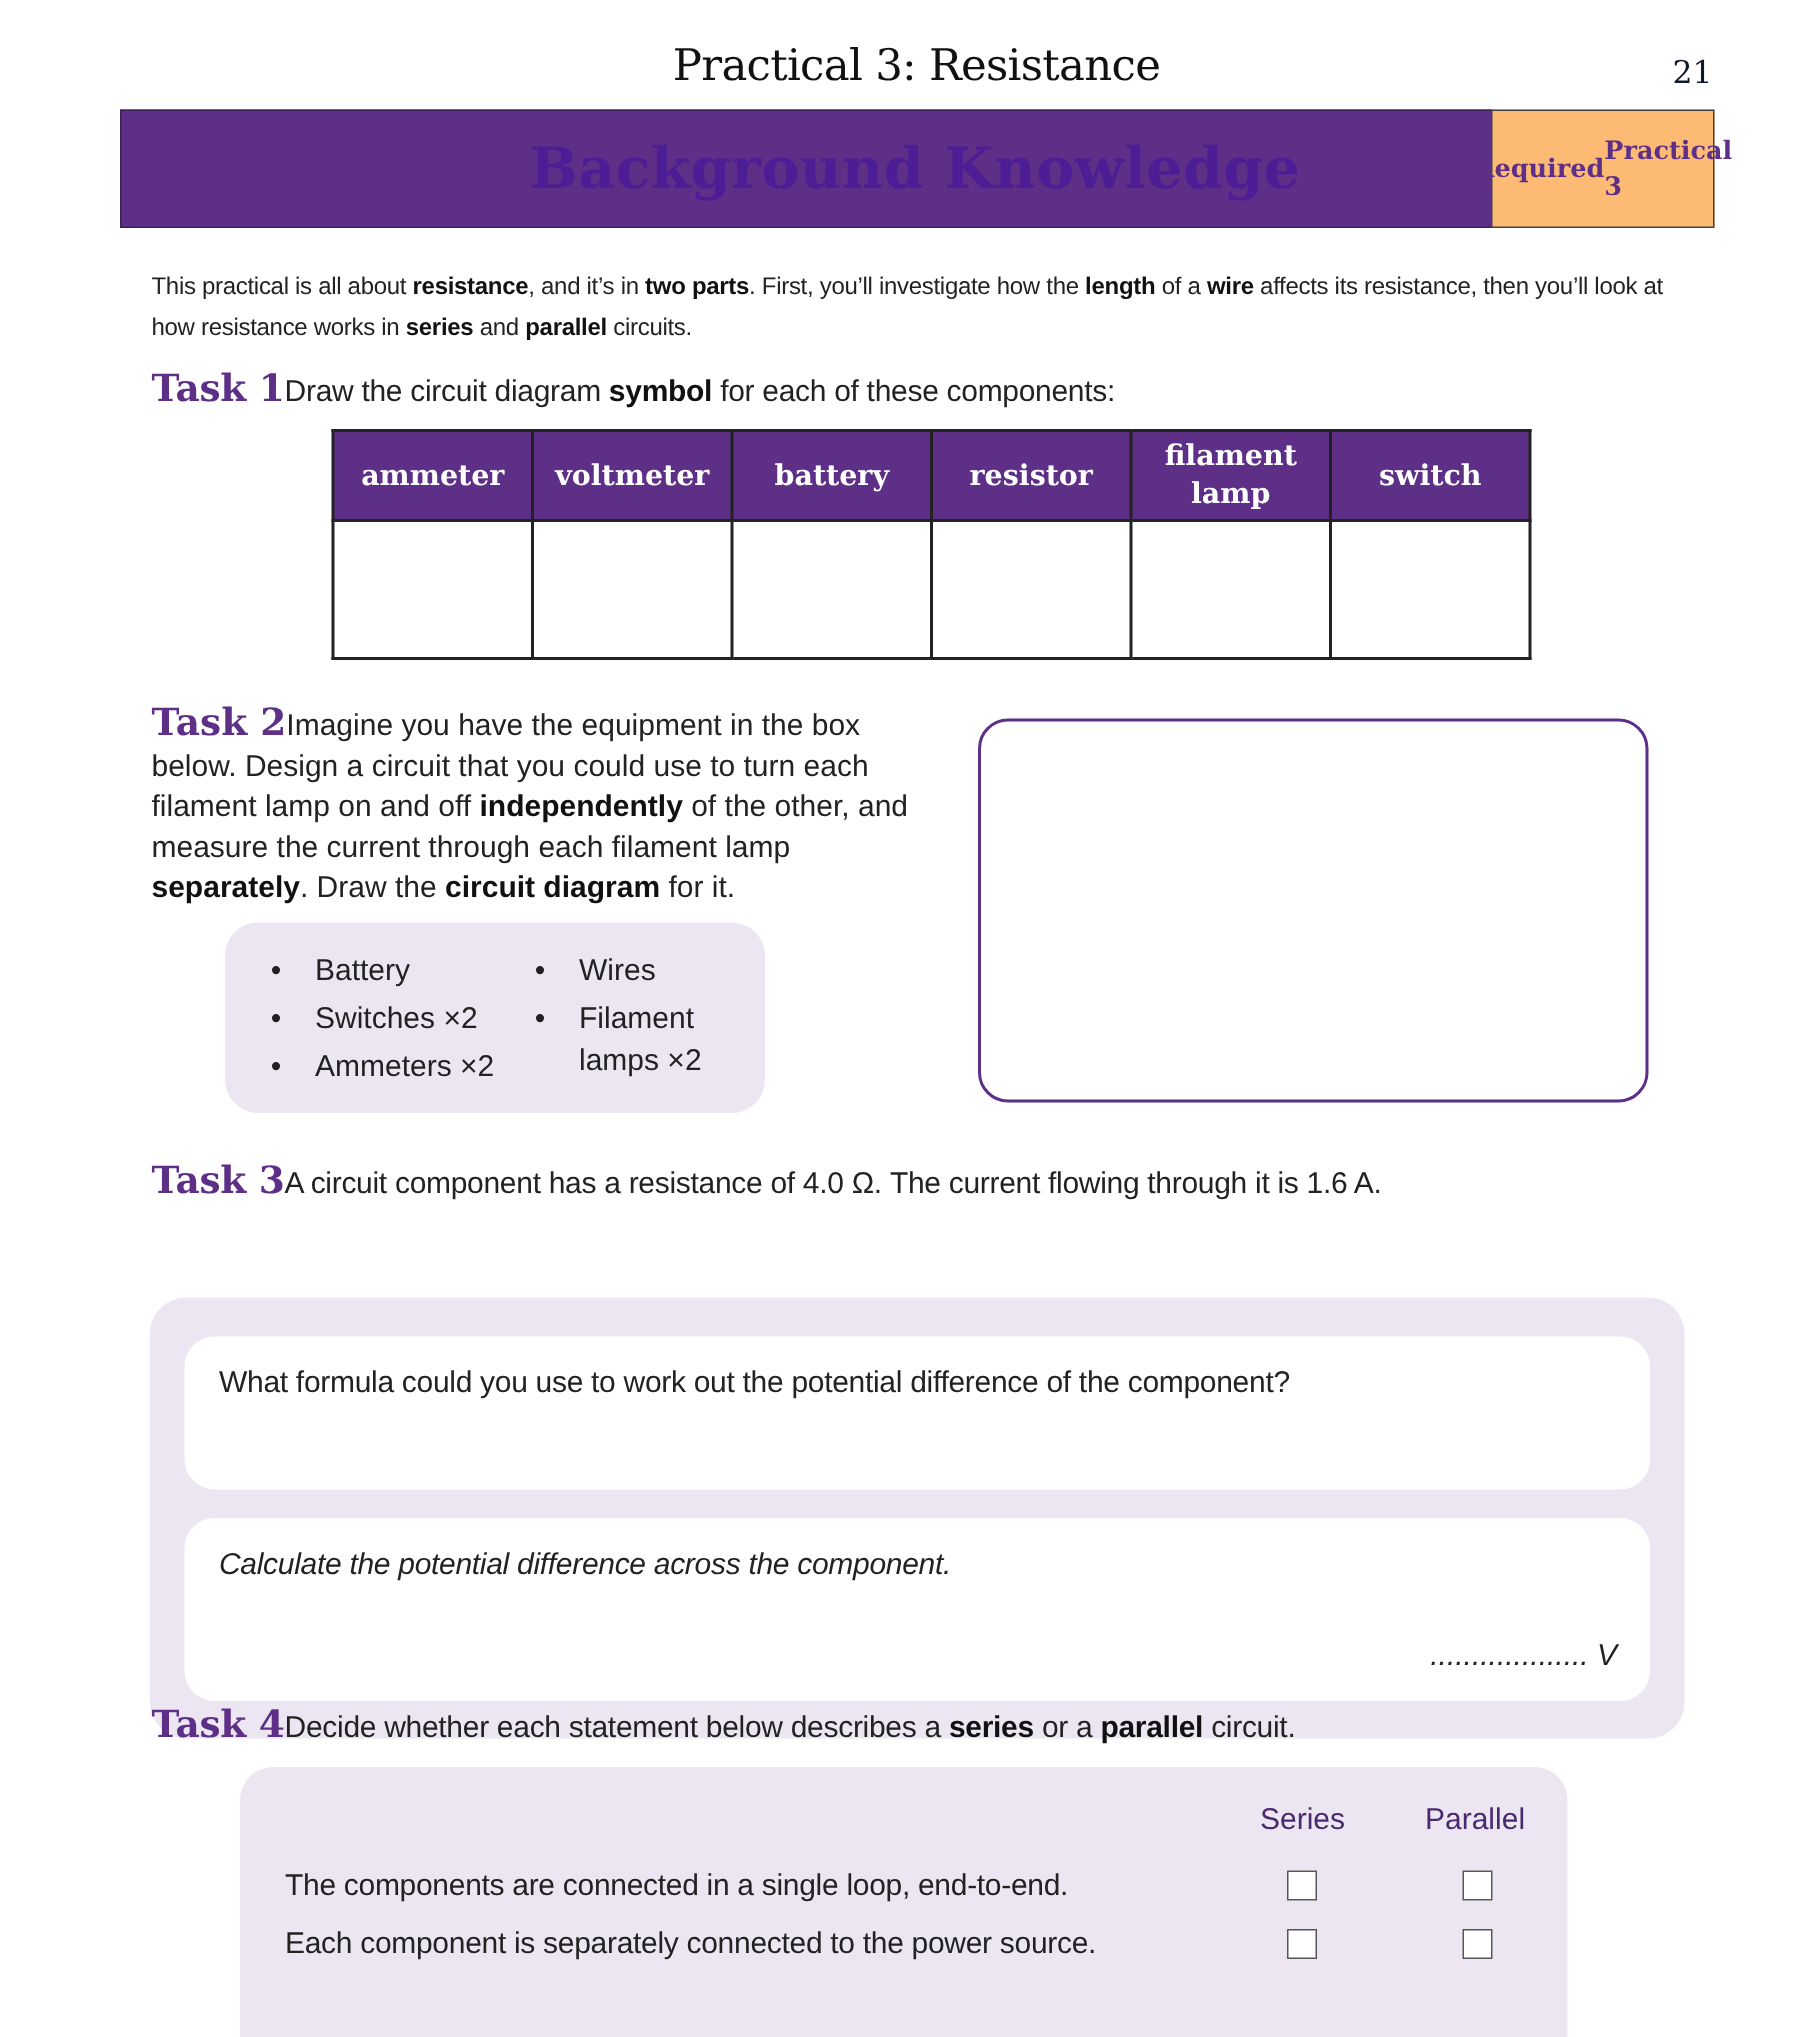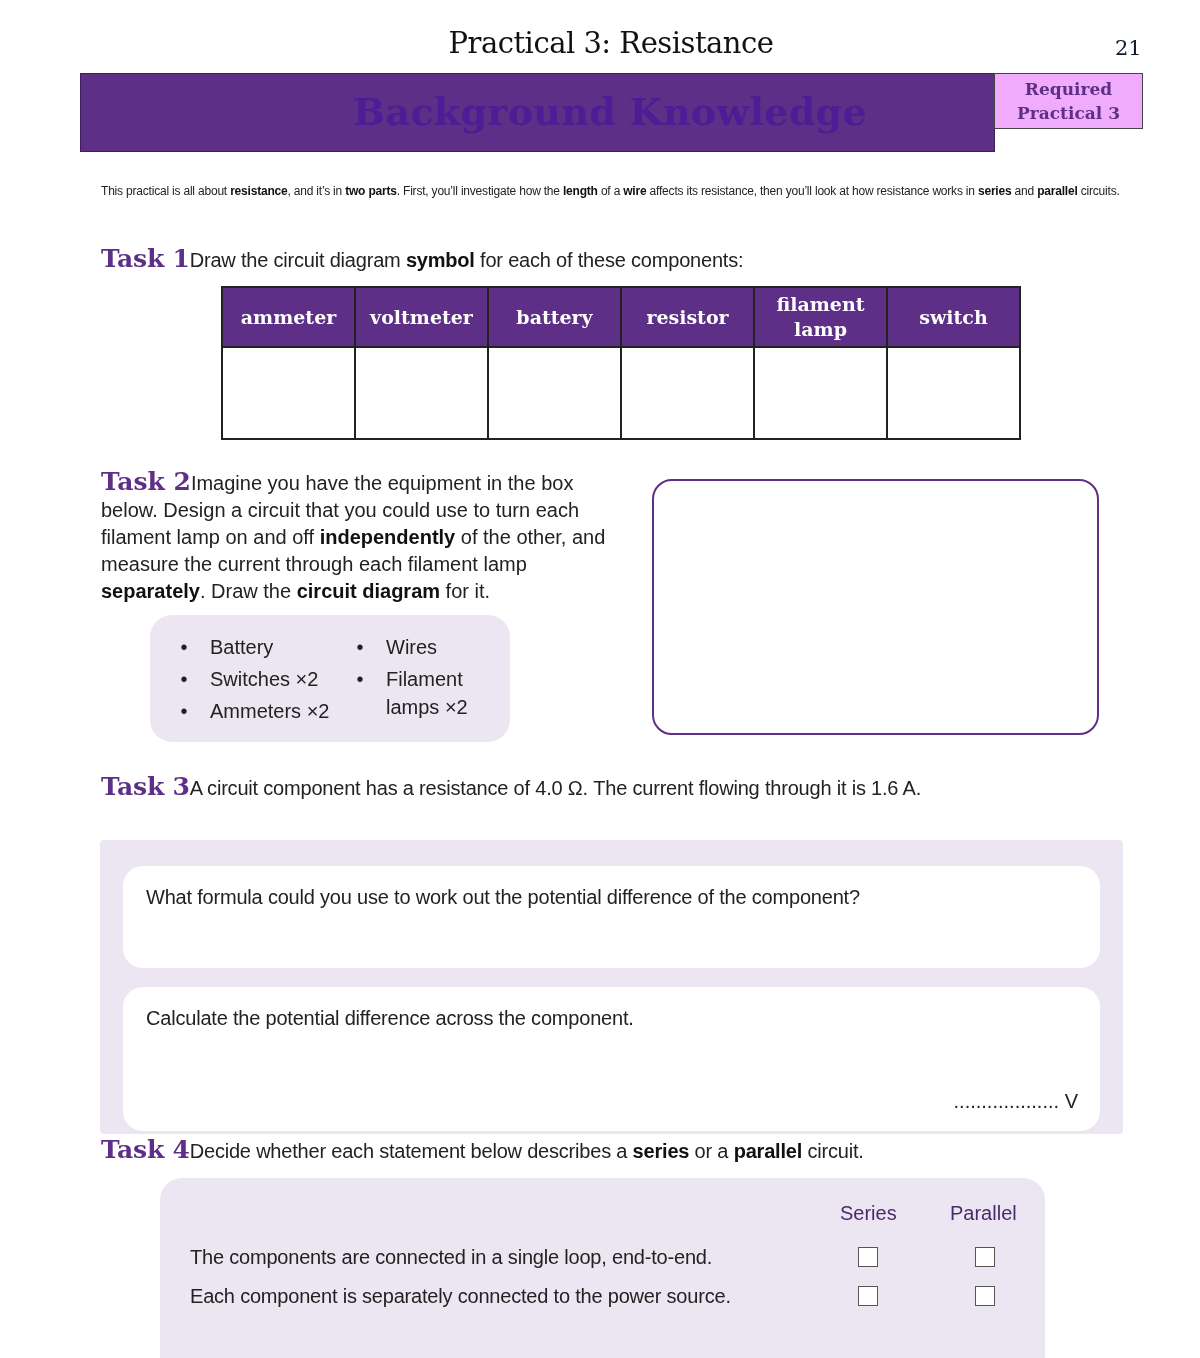--- a/index.html
+++ b/index.html
@@ -8,26 +8,26 @@
   .abs { position: absolute; }
 
   .top-title { left: 0; width: 1222px; top: 26px; text-align: center;
                font-family: "DejaVu Serif", serif; font-size: 29px; color: #111; letter-spacing: -0.5px; }
   .page-num { left: 1115px; top: 36px; font-family: "DejaVu Serif", serif; font-size: 21px; color: #0f172a; }
 
   .banner { left: 80px; top: 73px; width: 915px; height: 79px; background: #5e2f87;
             border: 1px solid #3d1f5a; box-sizing: border-box; }
   .banner-title { left: 80px; width: 1060px; top: 89px; text-align: center; color: #4c1d95;
                   font-family: "DejaVu Serif", serif; font-weight: bold; font-size: 38px; letter-spacing: 0.3px; }
-  .badge { left: 994px; top: 73px; width: 149px; height: 56px; background: #f0abfc;
-           border: 1px solid #444; box-sizing: border-box; display: flex; flex-direction: column;
+  .badge { left: 994px; top: 73px; width: 149px; height: 79px; background: #fdba74;
+           border: 1px solid #444; box-sizing: border-box; display: flex; flex-direction: row;
            align-items: center; justify-content: center; }
   .badge span { color: #5e2f87; font-family: "DejaVu Serif", serif; font-weight: bold; font-size: 17px; line-height: 24px; }
 
-  .intro { left: 101px; top: 178px; width: 1030px; font-size: 12px; line-height: 27px; color: #222; letter-spacing: -0.2px; }
+  .intro { left: 101px; top: 178px; width: 1030px; font-size: 16px; line-height: 27px; color: #222; letter-spacing: -0.2px; }
   b { font-weight: bold; color: #111; }
 
   .task-label { font-family: "DejaVu Serif", serif; font-weight: bold; color: #5e2f87; font-size: 25px; }
   .task-line { font-size: 20px; color: #222; letter-spacing: -0.2px; }
 
   table.symbols { left: 205px; top: 286px; border-collapse: collapse; margin-left: 16px; }
   table.symbols th { background: #5e2f87; color: #fff; width: 131px; height: 58px; padding: 0;
                      border: 2px solid #222; font-family: "DejaVu Serif", serif; font-weight: bold;
                      font-size: 19px; line-height: 25px; text-align: center; }
   table.symbols td { height: 88px; border: 2px solid #222; background: #fff; }
@@ -37,21 +37,21 @@
   .equip ul { list-style: none; margin: 0; padding: 0; position: absolute; }
   .equip li { font-size: 20px; line-height: 32px; color: #222; position: relative; padding-left: 36px; }
   .equip li .dot { position: absolute; left: 0; top: 0; width: 20px; text-align: center; }
   .equip .col1 { left: 24px; top: 16px; }
   .equip .col2 { left: 200px; top: 16px; }
   .equip .col2 li.wrap { line-height: 28px; }
 
   .draw-box { left: 652px; top: 479px; width: 447px; height: 256px; border: 2px solid #5e2f87;
               border-radius: 20px; box-sizing: border-box; background: #fff; }
 
-  .task3-panel { left: 100px; top: 840px; width: 1023px; height: 294px; background: #ece6f2; border-radius: 4px; }
+  .task3-panel { left: 100px; top: 865px; width: 1023px; height: 294px; background: #ece6f2; border-radius: 24px; }
   .qbox { background: #fff; border-radius: 20px; position: absolute; left: 23px; width: 977px; }
   .qbox .q { position: absolute; left: 23px; top: 20px; font-size: 20px; color: #222; letter-spacing: -0.2px; }
   .qbox .ans { position: absolute; right: 22px; bottom: 18px; font-size: 20px; color: #222; }
 
   .task4-panel { left: 160px; top: 1178px; width: 885px; height: 200px; background: #ece6f2; border-radius: 22px; }
   .col-head { font-size: 20px; color: #4a2a6e; position: absolute; top: 24px; }
   .stmt-row { position: absolute; left: 30px; width: 850px; height: 39px; }
   .stmt-row .stmt { position: absolute; left: 0; top: 0; font-size: 20px; color: #222; letter-spacing: -0.2px; line-height: 30px; }
   .cb { position: absolute; width: 20px; height: 20px; background: #fff; border: 1.5px solid #555; box-sizing: border-box; top: 5px; }
 </style>
@@ -111,21 +111,21 @@
 </div>
 <div class="abs draw-box"></div>
 
 <div class="abs task-line" style="left:101px; top:772px;">
   <span class="task-label">Task 3</span><span>A circuit component has a resistance of 4.0 Ω.  The current flowing through it is 1.6 A.</span>
 </div>
 <div class="abs task3-panel">
   <div class="qbox" style="top:26px; height:102px;">
     <div class="q">What formula could you use to work out the potential difference of the component?</div>
   </div>
-  <div class="qbox" style="top:147px; height:144px;">
+  <div class="qbox" style="top:147px; height:122px;font-style:italic;">
     <div class="q">Calculate the potential difference across the component.</div>
     <div class="ans">................... V</div>
   </div>
 </div>
 
 <div class="abs task-line" style="left:101px; top:1135px;">
   <span class="task-label">Task 4</span><span><span>Decide whether each statement below describes a </span><b>series</b><span> or a </span><b>parallel</b><span> circuit.</span></span>
 </div>
 <div class="abs task4-panel">
   <div class="col-head" style="left:680px;">Series</div>

